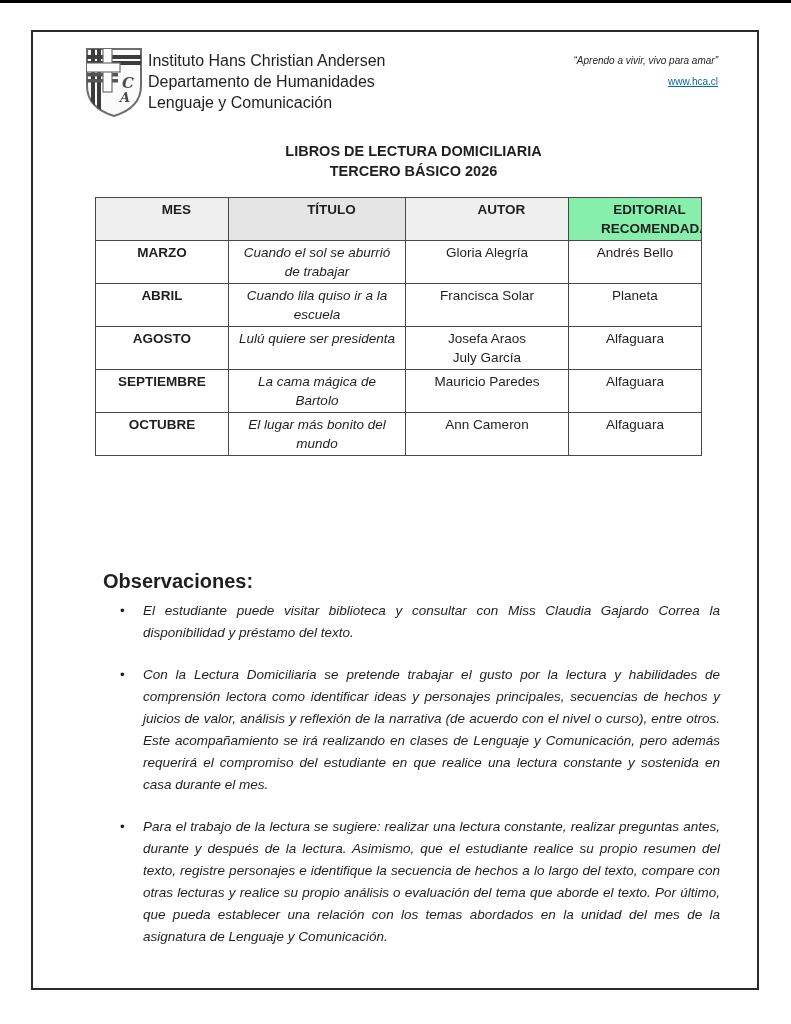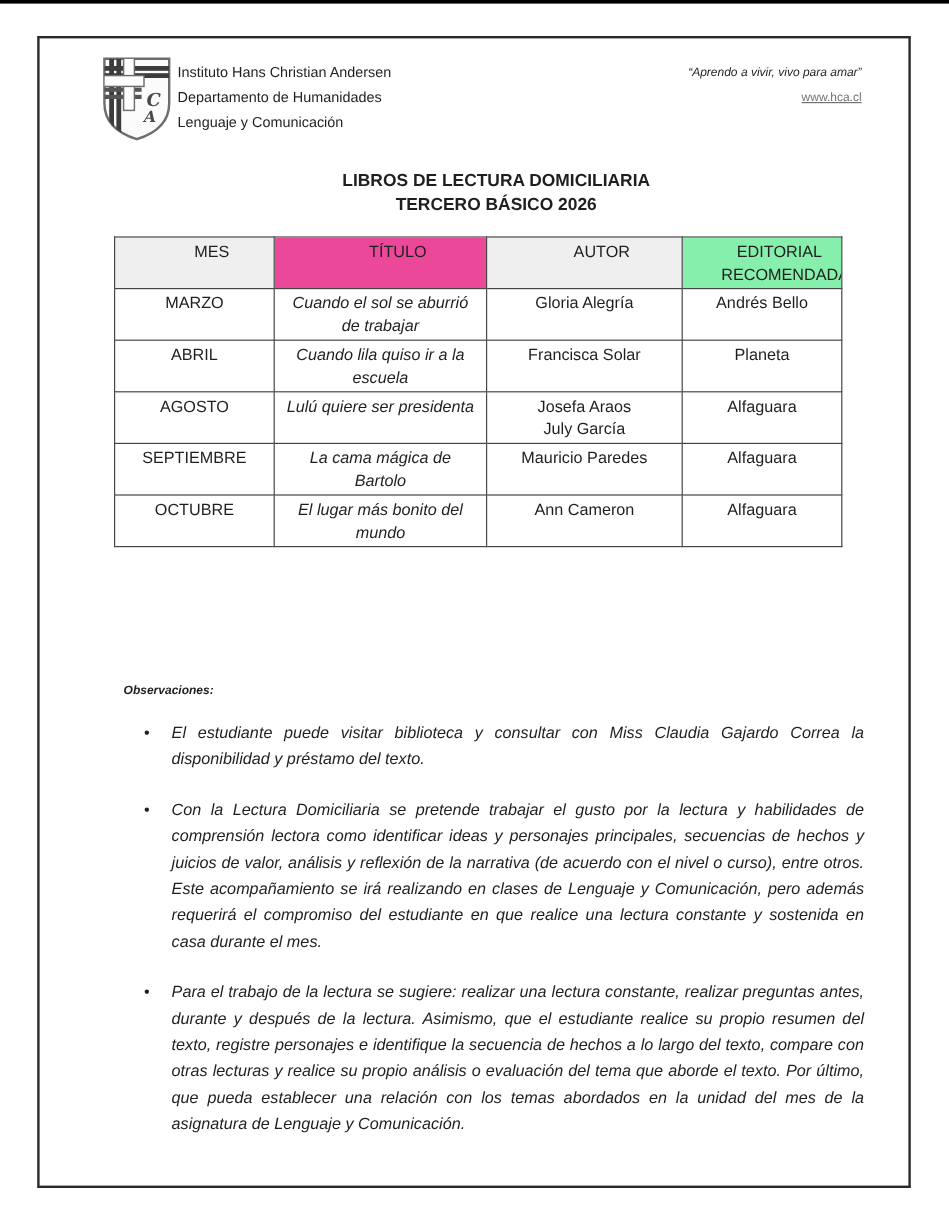--- a/index.html
+++ b/index.html
@@ -14,21 +14,21 @@
   }
   .top-edge { position:absolute; top:0; left:0; width:791px; height:3px; background:#000; }
   .frame {
     position:absolute; left:31px; top:30px; width:728px; height:960px;
     border:2px solid #2a2a2a; background:#fff;
   }
   
   .logo { position:absolute; left:84px; top:46px; width:60px; height:72px; }
   .org {
     position:absolute; left:148px; top:50px;
-    font-size:12px; line-height:21px;
+    font-size:16px; line-height:21px;
   }
   .motto {
     position:absolute; right:73px; top:50px;
     text-align:right; font-size:10px; line-height:21px;
   }
   .quote { font-style:italic; }
   .site-link { text-decoration:underline; cursor:pointer; display:inline-block; }
   
   .doc-title {
     position:absolute; left:0; right:0; top:141px;
@@ -39,32 +39,32 @@
     position:absolute; left:95px; top:197px; width:606px;
     border-collapse:collapse; table-layout:fixed;
     font-size:13.5px;
   }
   table.books th, table.books td {
     border:1.5px solid #474747;
     text-align:center; vertical-align:top;
     padding:2px 3px; line-height:19px;
     white-space:pre; overflow:hidden;
   }
-  table.books th { font-weight:normal; height:39px;padding-left:32px; }
+  table.books th { font-weight:bold; height:39px;padding-left:32px; }
   table.books tr.data-row { height:39px; }
   col.c-mes { width:133px; }
   col.c-titulo { width:177px; }
   col.c-autor { width:163px; }
   col.c-editorial { width:133px; }
-  td.mes { font-weight:normal; }
+  td.mes { font-weight:bold; }
   td.titulo { font-style:italic; }
   
   .obs-label {
     position:absolute; left:103px; top:570px;
-    font-weight:bold; font-size:10px;font-style:italic;
+    font-weight:bold; font-size:20px;
   }
   ul.obs-list {
     position:absolute; left:120px; top:600px; width:600px;
     list-style:none; margin:0; padding:0;
   }
   ul.obs-list li {
     display:flex; margin-bottom:20px;
     font-size:13.5px; line-height:22px;
   }
   .bullet-glyph { width:23px; flex:none; }
@@ -101,39 +101,39 @@
 </div>
 
 <div class="org">
   <div>Instituto Hans Christian Andersen</div>
   <div>Departamento de Humanidades</div>
   <div>Lenguaje y Comunicación</div>
 </div>
 
 <div class="motto">
   <div class="quote">“Aprendo a vivir, vivo para amar”</div>
-  <span class="site-link" style="color: #737373; margin-left: 38px;">www.hca.cl</span>
+  <span class="site-link" style="color: #0369a1; margin-left: 38px;">www.hca.cl</span>
 </div>
 
 <div class="doc-title">
   <div>LIBROS DE LECTURA DOMICILIARIA</div>
   <div>TERCERO BÁSICO 2026</div>
 </div>
 
 <table class="books">
   <colgroup>
     <col class="c-mes">
       <col class="c-titulo">
       <col class="c-autor">
       <col class="c-editorial">
   </colgroup>
   <thead id="books-head">
       <tr>
         <th class="mes-header" style="background: rgb(239, 239, 239);">MES</th>
-        <th class="titulo-header" style="background: #ec4899;">TÍTULO</th>
+        <th class="titulo-header" style="background: #e5e5e5;">TÍTULO</th>
         <th class="autor-header" style="background: rgb(239, 239, 239);">AUTOR</th>
         <th class="editorial-header" style="background: #86efac;">EDITORIAL
 RECOMENDADA</th>
       </tr>
     </thead>
   <tbody id="books-body">
       <tr class="data-row">
         <td class="mes">MARZO</td>
         <td class="titulo">Cuando el sol se aburrió
 de trabajar</td>

